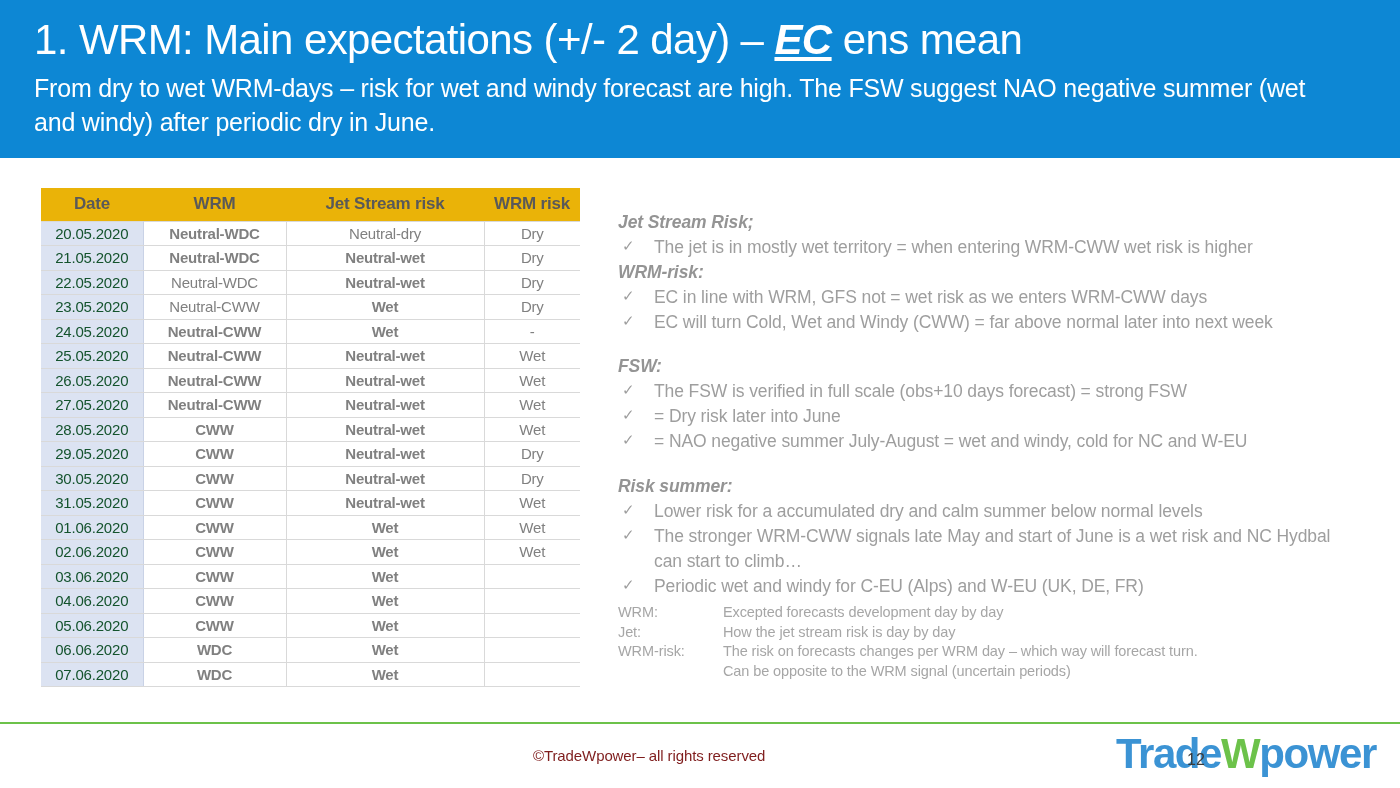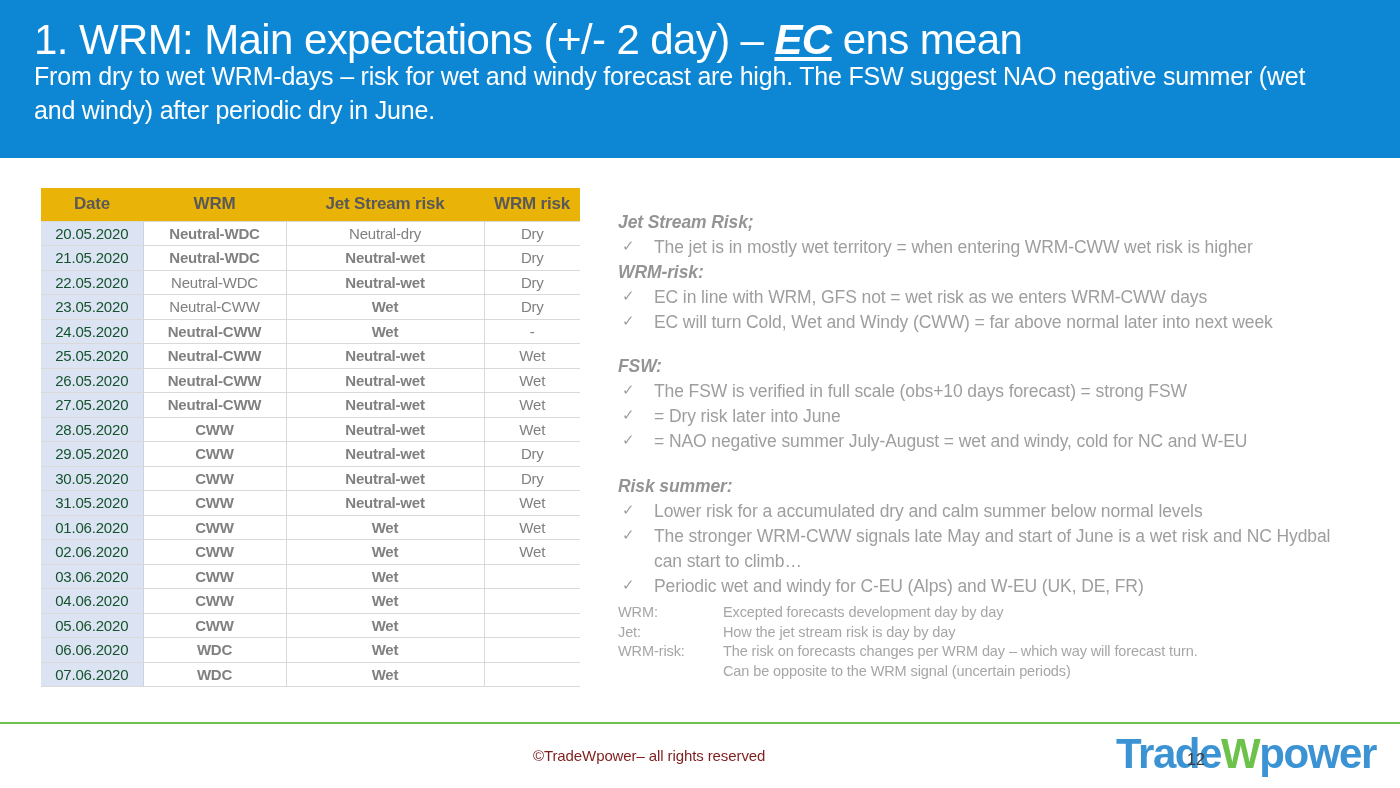--- a/index.html
+++ b/index.html
@@ -36,21 +36,21 @@
     white-space: nowrap;
   }
   .banner-title .ec {
     font-style: italic;
     font-weight: 700;
     text-decoration: underline;
     text-underline-offset: 3px;
   }
   .banner-sub {
     position: absolute;
-    left: 34px; top: 60px;
+    left: 34px; top: 72px;
     width: 1300px;
     font-size: 25px;
     font-weight: 400;
     line-height: 1.34;
     color: #ffffff;
     letter-spacing: -0.2px;
   }
 
   
   .wrm-table {

